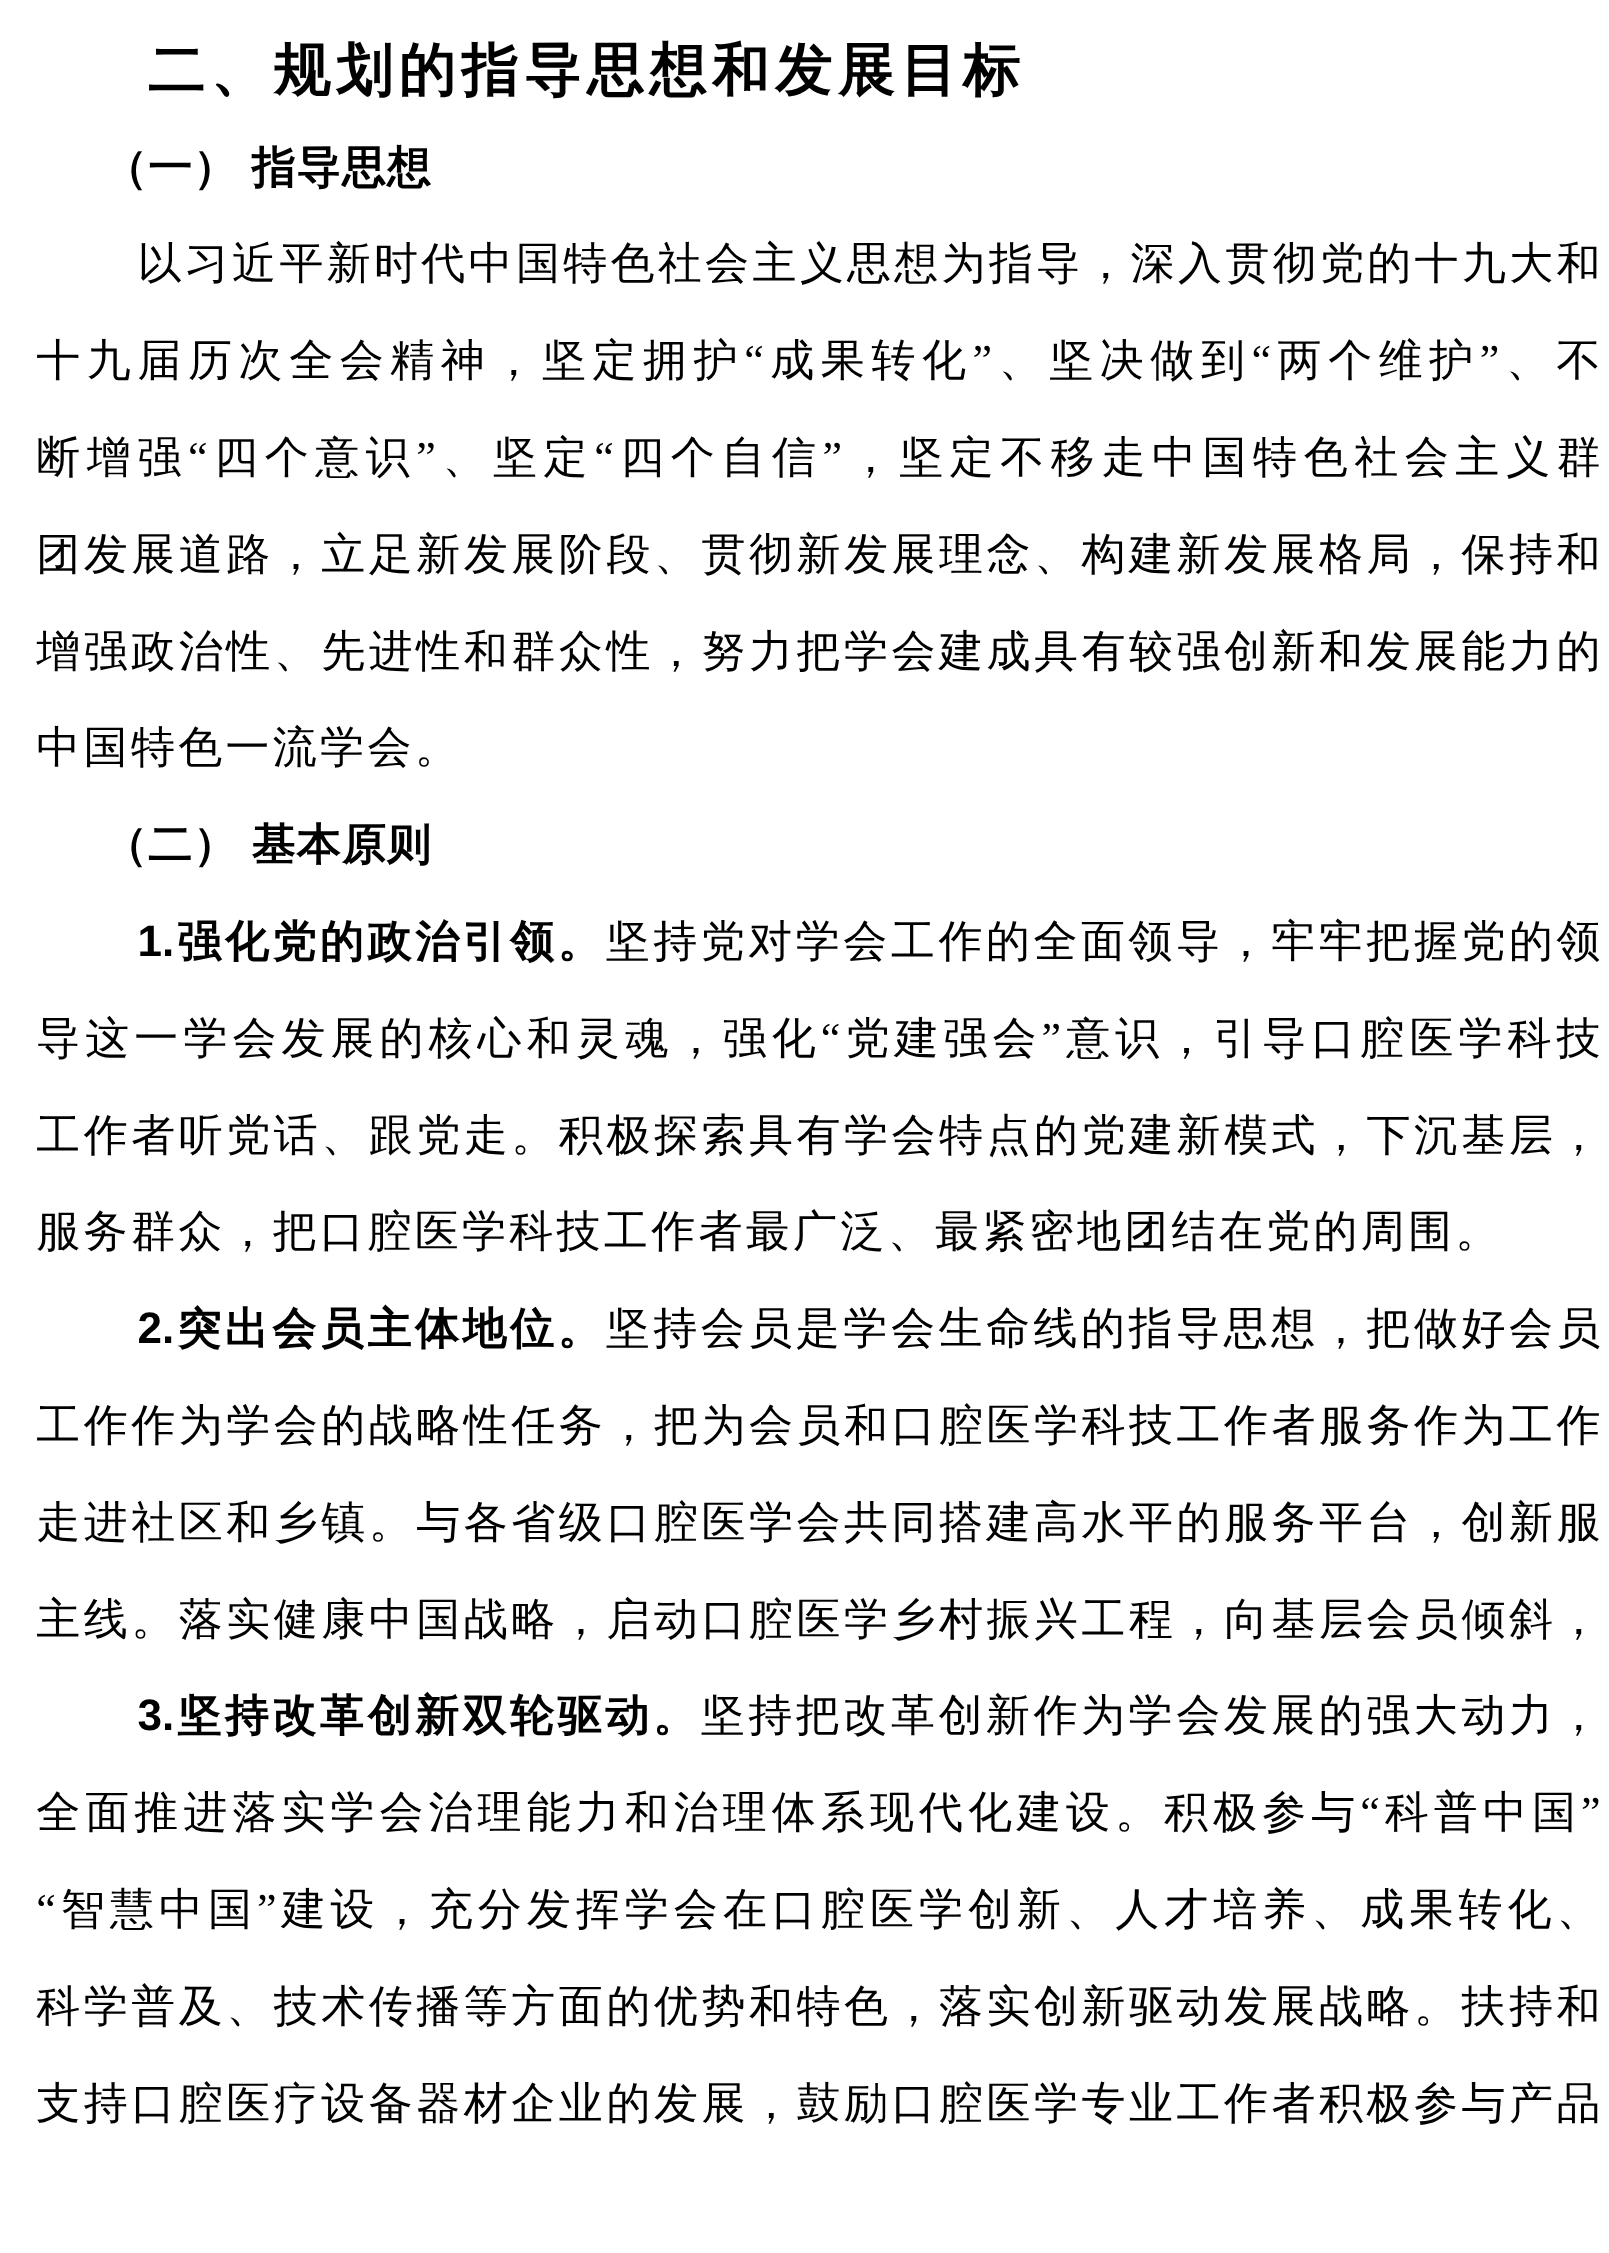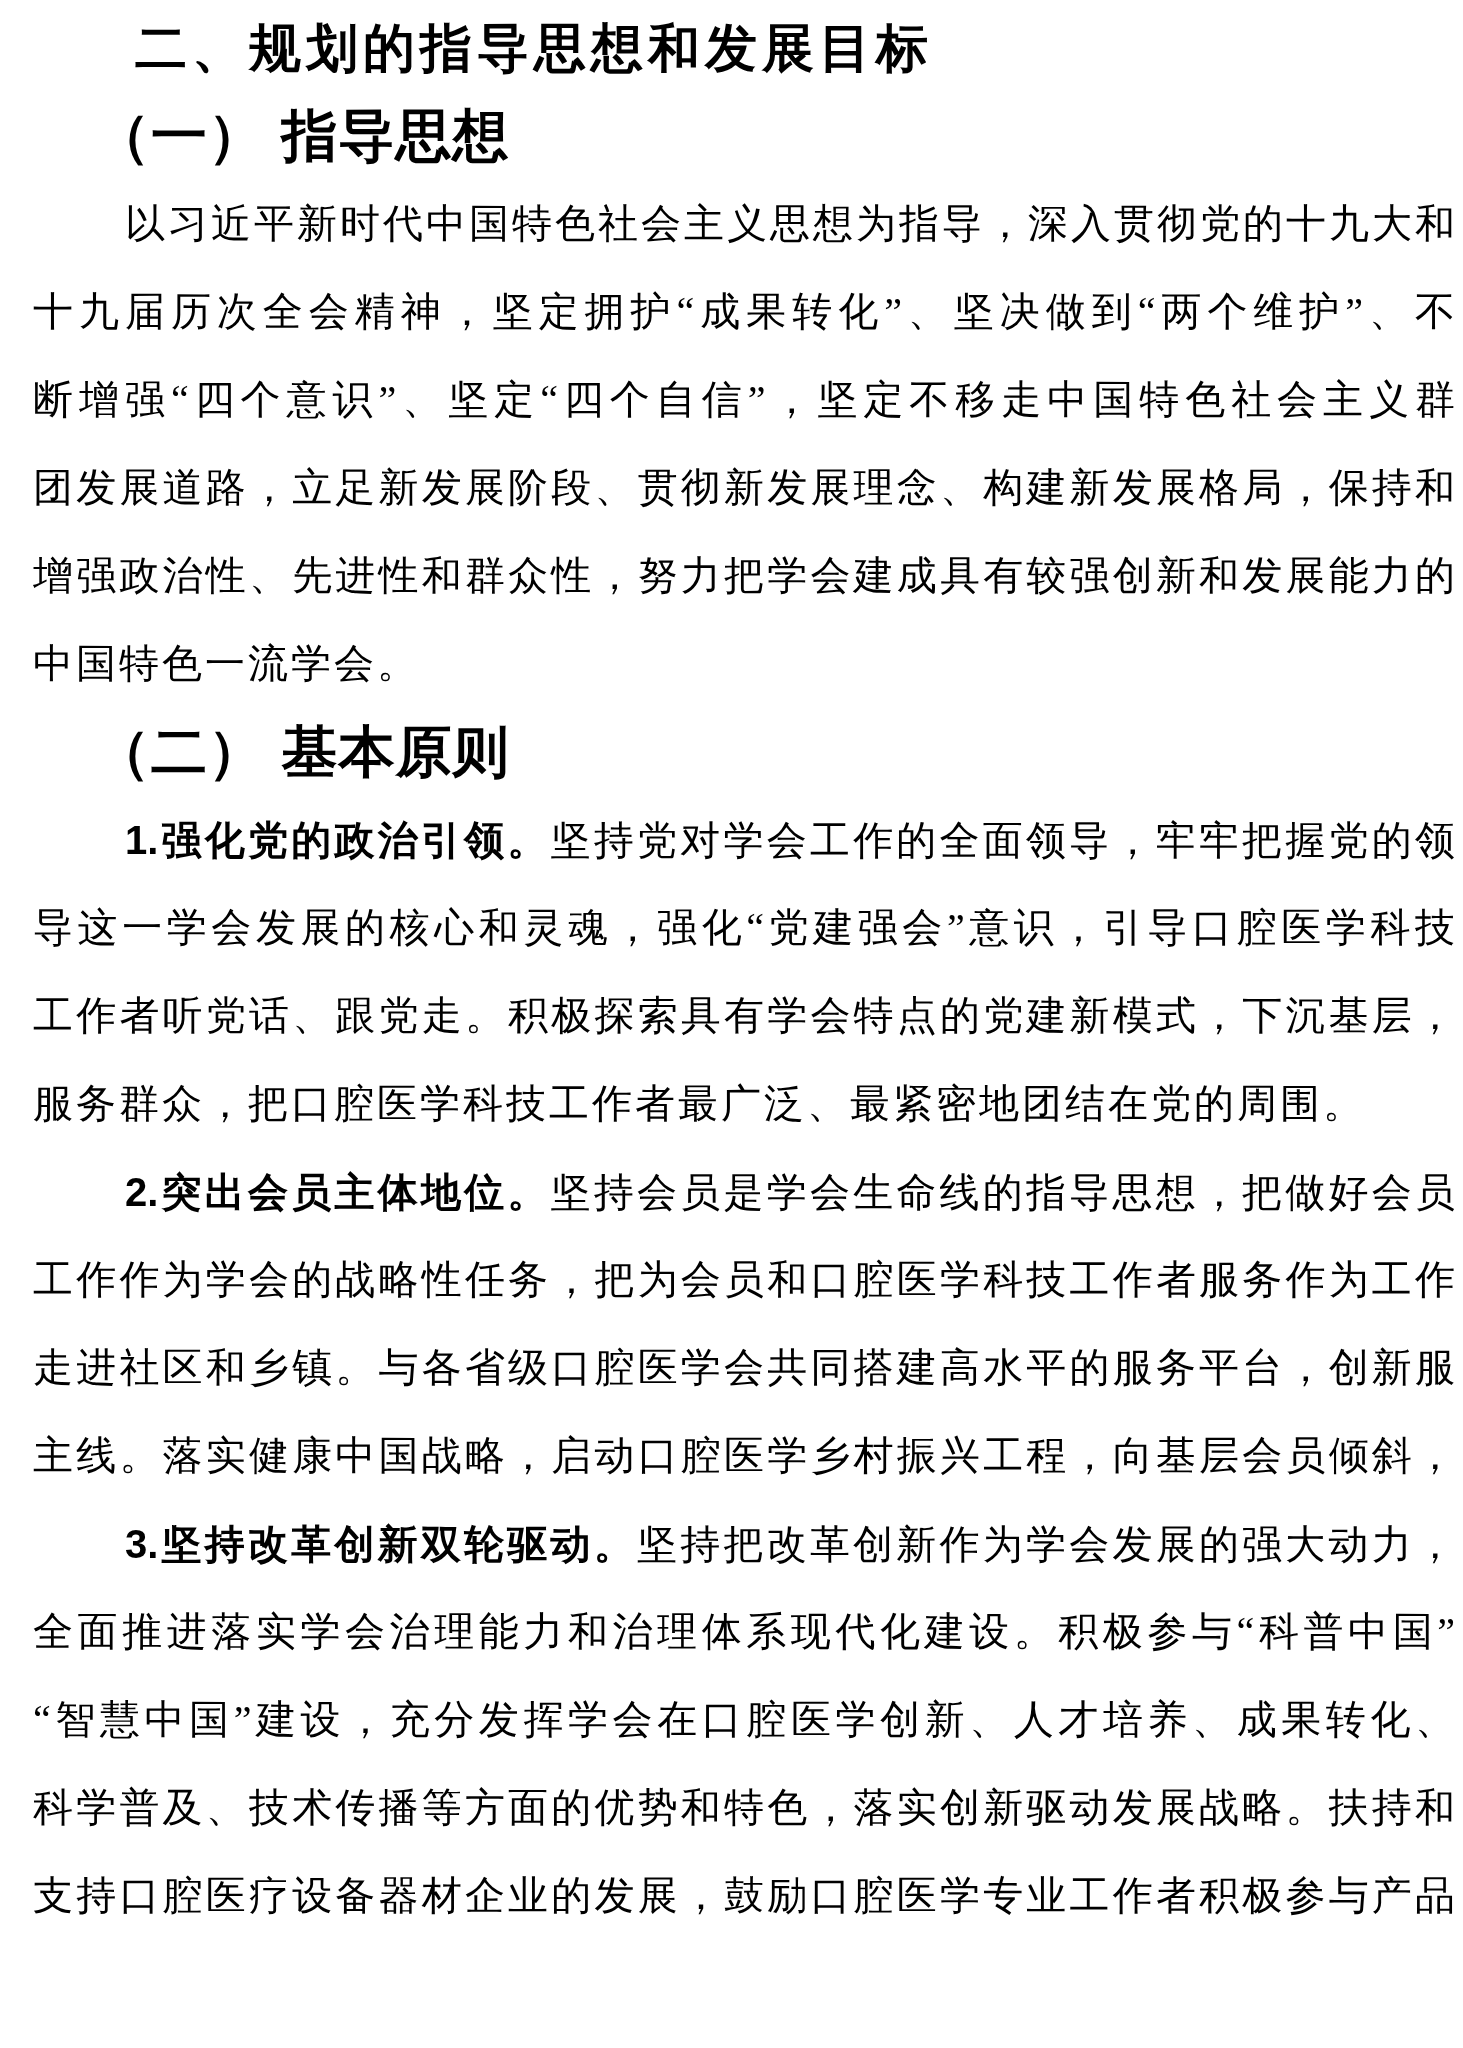--- a/index.html
+++ b/index.html
@@ -8,21 +8,21 @@
   }
   html,body{margin:0;padding:0;}
   .page{
     position:relative;
     width:1463px;
     height:2048px;
     background:var(--page-bg);
     color:var(--page-fg);
     overflow:hidden;
     box-sizing:border-box;
-    padding-top:4px;
+    padding-top:20px;
     font-family:"Liberation Serif","DejaVu Serif",serif;
   }
   
   .ln{
     height:88px;
     line-height:88px;
     font-size:40px;
     padding-left:18px;
     padding-right:8px;
     text-align:justify;
@@ -44,21 +44,21 @@
     font-size:52px;
     font-weight:700;
     letter-spacing:5px;
     padding-left:135px;
     white-space:nowrap;
     font-family:"Liberation Sans","DejaVu Sans",sans-serif;
   }
   .h2{
     height:88px;
     line-height:88px;
-    font-size:56px;
+    font-size:40px;
     font-weight:700;
     letter-spacing:1px;
     padding-left:94px;
     white-space:nowrap;
     font-family:"Liberation Sans","DejaVu Sans",sans-serif;
   }
   .lead{
     font-weight:700;
     font-family:"Liberation Sans","DejaVu Sans",sans-serif;
   }

